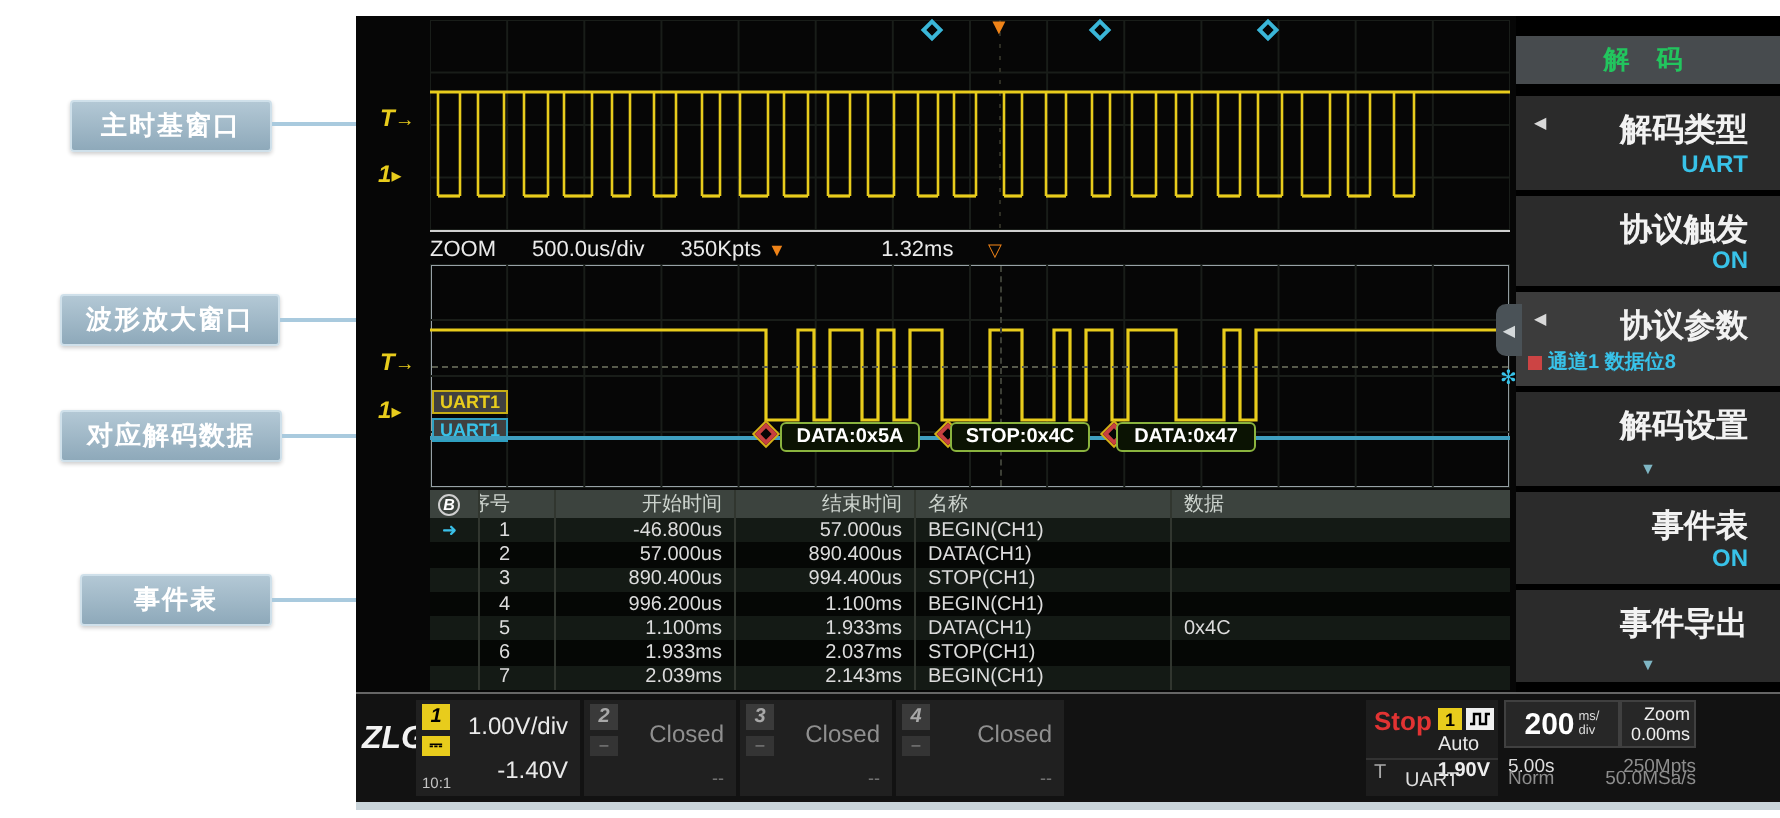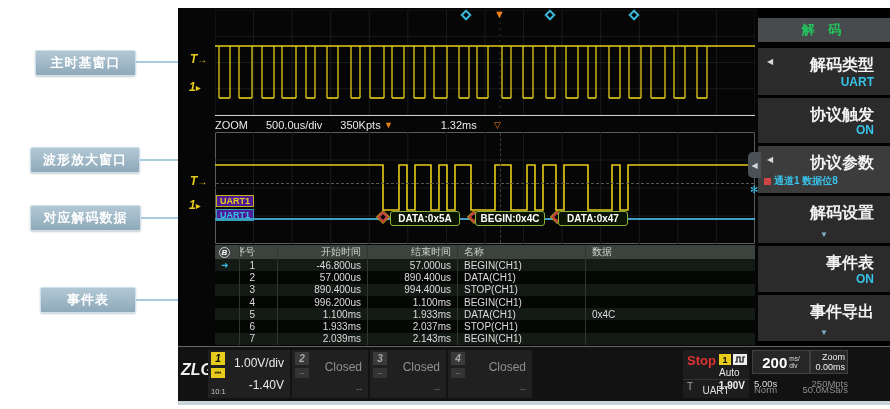--- a/index.html
+++ b/index.html
@@ -29,21 +29,21 @@
   .tri-top { font-size:11px; line-height:10px; }
 
   .zoomwin { position:absolute; left:37px; top:124px; width:540px; height:112px; border:1px solid #97a1a6; }
   .trig-dash { position:absolute; left:38px; top:175px; width:538px; height:0; border-top:1px dashed #56594b; }
   .vtrig-dash { position:absolute; left:322px; top:125px; height:110px; width:0; border-left:1px dashed #3c3f36; }
 
   .mk { position:absolute; color:#e8cc1c; font-size:12px; font-weight:bold; font-style:italic; }
   .mk .arr { font-style:normal; font-size:10px; }
 
   .buslab { position:absolute; left:38px; width:38px; height:12px; display:flex; align-items:center;
-    justify-content:center; font-size:9px; font-weight:bold; background:#4c1d95; line-height:10px; }
+    justify-content:center; font-size:9px; font-weight:bold; background:#404040; line-height:10px; }
   .buslab.y { color:#e8cc1c; border:1px solid #c7ae14; }
   .buslab.c { color:#38c2e8; border:1px solid #2e9fc0; }
 
   .decode-line { position:absolute; left:37px; top:210px; width:540px; height:2px; background:#3f9fc0; }
   .dbox { position:absolute; top:203px; height:15px; display:flex; align-items:center; justify-content:center;
     border:1px solid #8ab33e; border-radius:3px; background:#0b1303; color:#fff; font-size:10px; font-weight:bold; }
   .dia { position:absolute; top:205px; width:8px; height:8px; transform:rotate(45deg); background:#050505; }
   .dia.start { border:2px solid #c84040; box-shadow:0 0 0 1px #d4b016; }
   .dia.stop  { border:2px solid #3ab6d8; }
 
@@ -300,21 +300,21 @@
       </div>
     <div class="decode-line"></div>
 
     <span class="dia start" style="left:201px;"></span>
     <div class="dbox" style="left:212px;width:70px;">
         <span>DATA:0x5A</span>
       </div>
     <span class="dia stop" style="left:284px;"></span>
     <span class="dia start" style="left:292px;"></span>
     <div class="dbox" style="left:297px;width:70px;">
-        <span>BEGIN:0x4C</span>
+        <span>STOP:0x4C</span>
       </div>
     <span class="dia stop" style="left:368px;"></span>
     <span class="dia start" style="left:375px;"></span>
     <div class="dbox" style="left:380px;width:70px;">
         <span>DATA:0x47</span>
       </div>
     <span class="dia stop" style="left:452px;"></span>
 
     <div class="etable">
       <div class="trow thead">

